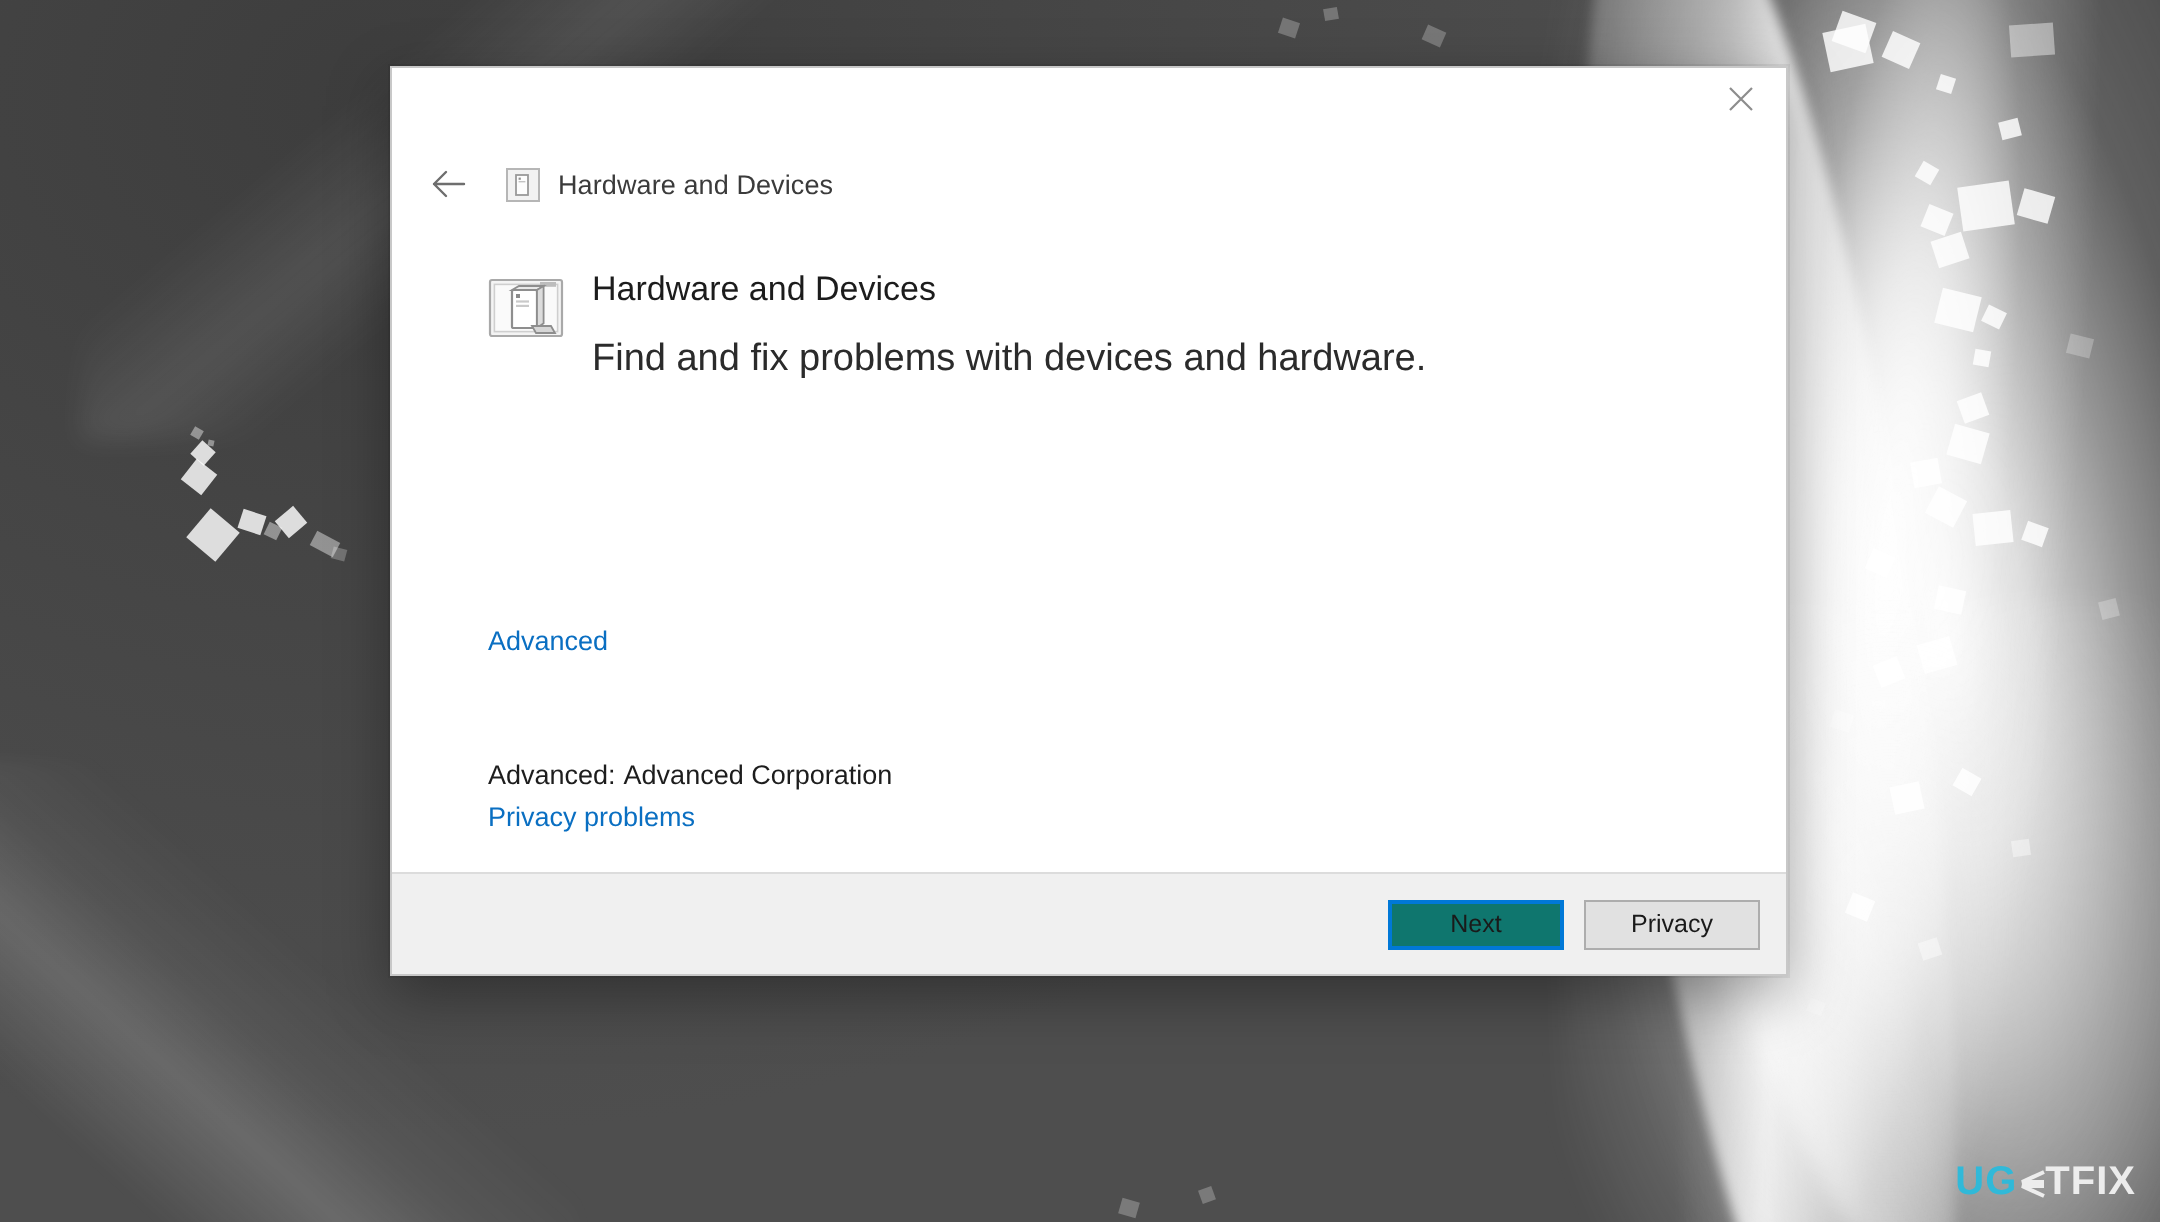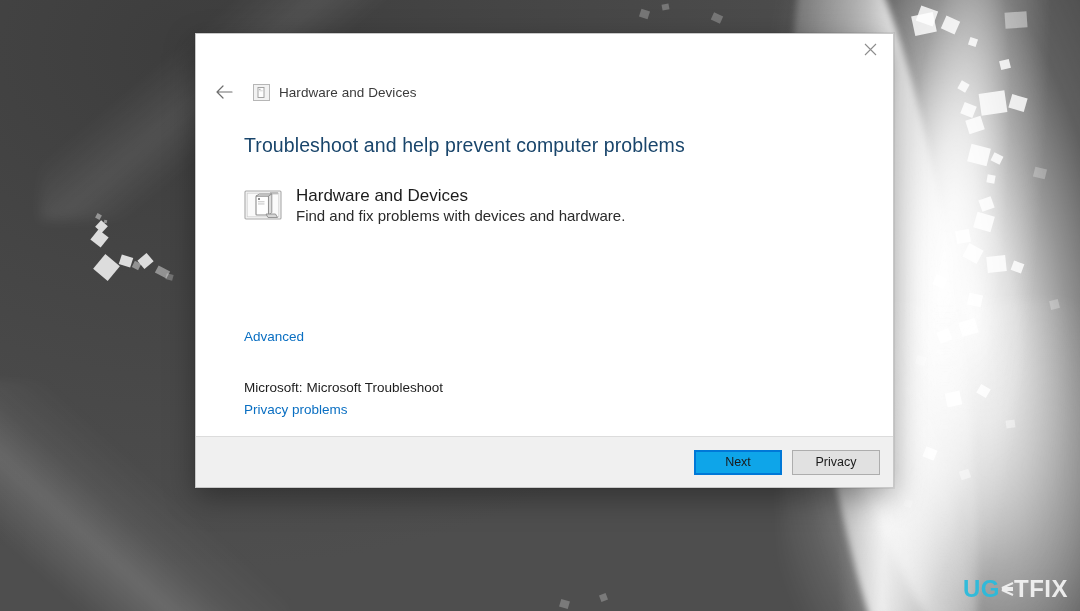--- a/index.html
+++ b/index.html
@@ -176,38 +176,38 @@
     margin-top: 2px;
   }
   .item-text { padding-top: 0px; }
   .item-title {
     font-size: 17px;
     color: #1c1c1c;
     font-weight: 400;
     line-height: 1.25;
   }
   .item-desc {
-    font-size: 15px;
+    font-size: 19px;
     color: #2b2b2b;
-    margin-top: 0;
+    margin-top: 13px;
     line-height: 1.3;
   }
 
   .bottom-block {
     position: absolute;
     left: 48px;
     bottom: 18px;
   }
   .link {
     font-size: 13.5px;
     color: #0a6fc2;
     cursor: default;
     display: inline-block;
   }
-  .advanced-link { margin-bottom: 36px; }
+  .advanced-link { margin-bottom: 52px; }
   .publisher-line {
     font-size: 13.5px;
     color: #1d1d1d;
     margin-bottom: 5px;
   }
   .publisher-line .pub-label { margin-right: 4px; }
 
   .footer {
     flex: 0 0 auto;
     height: 51px;
@@ -228,30 +228,30 @@
     background: #e1e1e1;
     border: 1px solid #adadad;
     cursor: default;
     display: flex; align-items: center; justify-content: center;
     line-height: 1;
   }
   .btn.primary {
     border: 1px solid #0078d7;
     outline: 1px solid #0078d7;
     outline-offset: -2px;
-    background: #0ea5e9;
+    background: #0f766e;
   }
 
   
   #watermark {
     position: absolute;
     right: 12px; bottom: 8px;
     display: flex;
     align-items: center;
-    font-size: 24px;
+    font-size: 20px;
     font-weight: bold;
     letter-spacing: 0.5px;
     font-family: "Liberation Sans", sans-serif;
     opacity: 0.95;
     user-select: none;
   }
   .wm-ug { color: #2bbbdc; }
   .wm-rest { color: #f2f2f2; }
   .wm-mark { margin: 0 0px; display: inline-flex; }
 </style>
@@ -340,21 +340,20 @@
         <rect x="0.5" y="0.5" width="16" height="16" fill="#f2f2f2" stroke="#b6b6b6" stroke-width="1"></rect>
         <rect x="5" y="3.5" width="6" height="10" fill="#fdfdfd" stroke="#9a9a9a" stroke-width="0.9"></rect>
         <rect x="6.3" y="4.8" width="1.1" height="1.1" fill="#8f8f8f"></rect>
         <rect x="6.3" y="6.5" width="3.4" height="0.7" fill="#c3c3c3"></rect>
       </svg>
 
       <div class="crumb-text">Hardware and Devices</div>
     </div>
 
     <div class="content">
-      <div class="page-heading">Troubleshoot and help prevent computer problems</div>
 
       <div class="item-row">
         <svg class="item-icon" viewBox="0 0 38 38">
           <rect x="1" y="4" width="36" height="28" rx="1" fill="#f4f4f4" stroke="#a9a9a9" stroke-width="1.1"></rect>
           <rect x="3.2" y="6.2" width="31.6" height="23.6" fill="#fafafa" stroke="#cfcfcf" stroke-width="0.8"></rect>
           <rect x="26" y="5" width="8" height="2.4" fill="#bdbdbd"></rect>
           <rect x="12" y="9" width="12.5" height="19" rx="0.8" fill="#ffffff" stroke="#8e8e8e" stroke-width="1.1"></rect>
           <path d="M12 9 L15.5 7 L27.8 7 L24.5 9 Z" fill="#e9e9e9" stroke="#8e8e8e" stroke-width="0.9"></path>
           <path d="M24.5 9 L27.8 7 L27.8 25.6 L24.5 28 Z" fill="#dcdcdc" stroke="#8e8e8e" stroke-width="0.9"></path>
           <rect x="14" y="11" width="2" height="2" fill="#8a8a8a"></rect>
@@ -364,21 +363,21 @@
         </svg>
         <div class="item-text">
           <div class="item-title">Hardware and Devices</div>
           <div class="item-desc">Find and fix problems with devices and hardware.</div>
         </div>
       </div>
 
       <div class="bottom-block">
         <div class="link advanced-link">Advanced</div>
         <div class="publisher-line">
-          <span class="pub-label">Microsoft:</span><span>Microsoft Troubleshoot</span>
+          <span class="pub-label">Advanced:</span><span>Advanced Corporation</span>
         </div>
         <div class="link">Privacy problems</div>
       </div>
     </div>
 
     <div class="footer">
       <div class="btn primary">Next</div>
       <div class="btn">Privacy</div>
     </div>
   </div>

